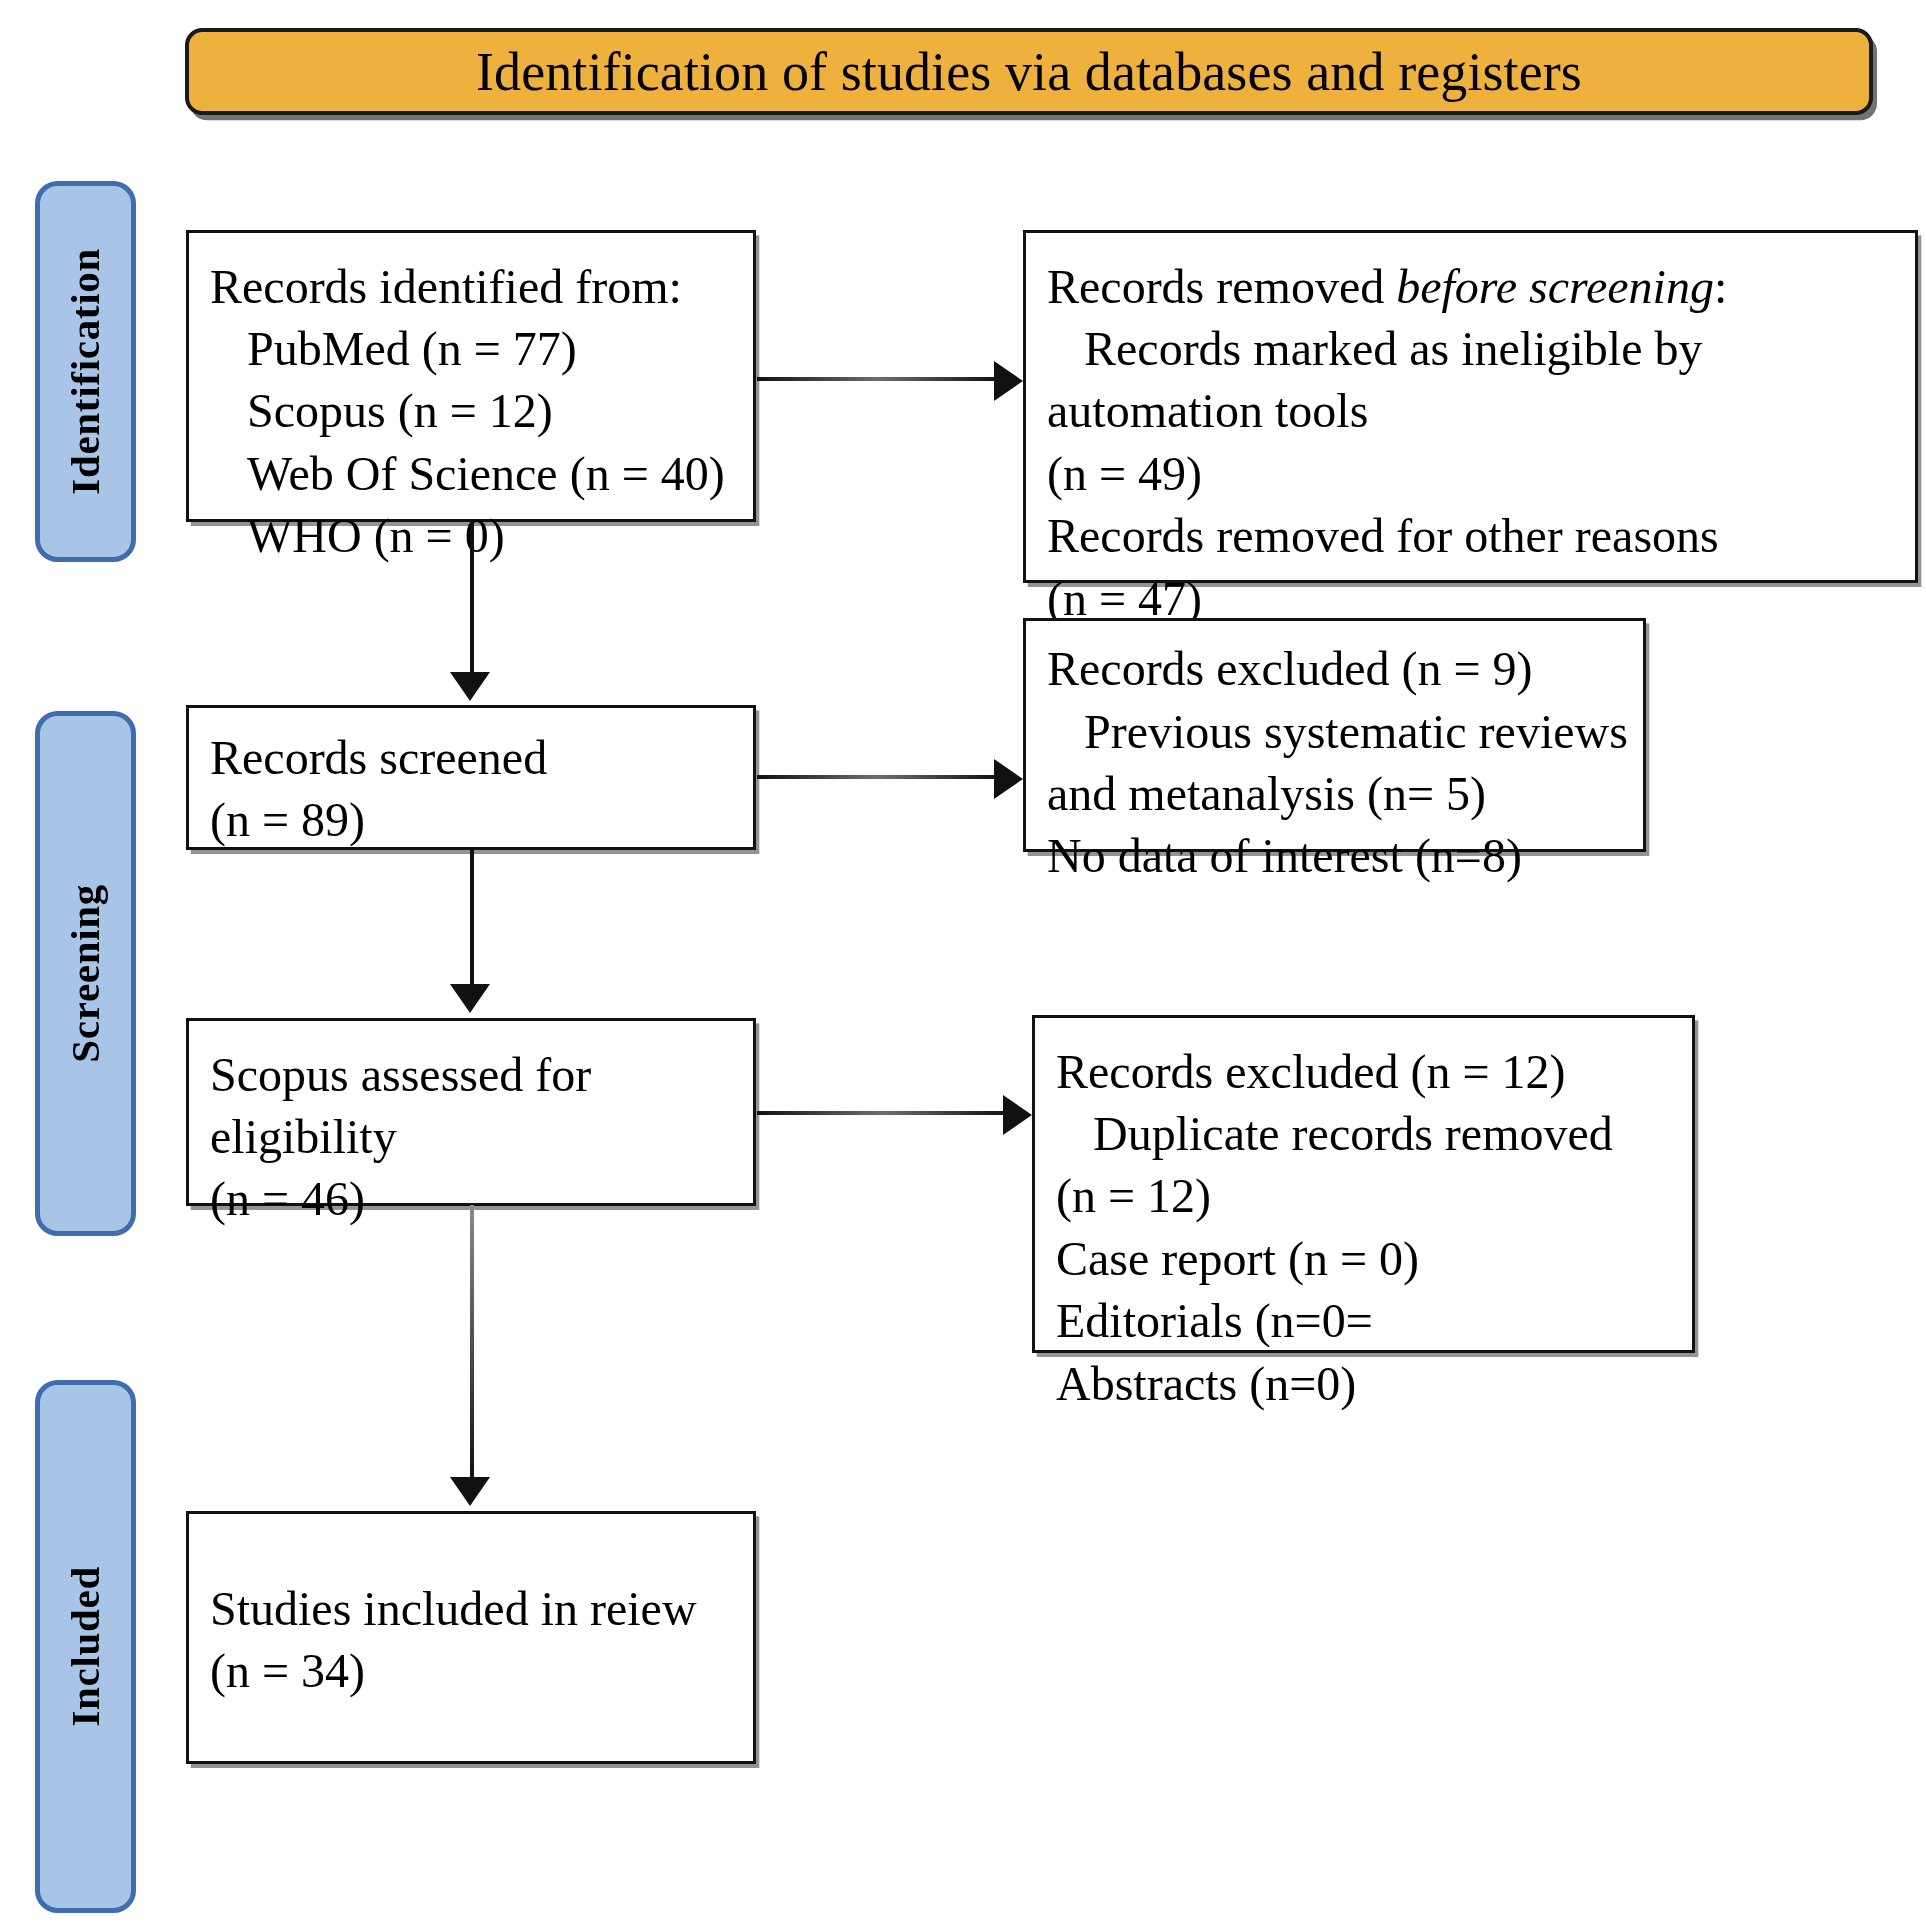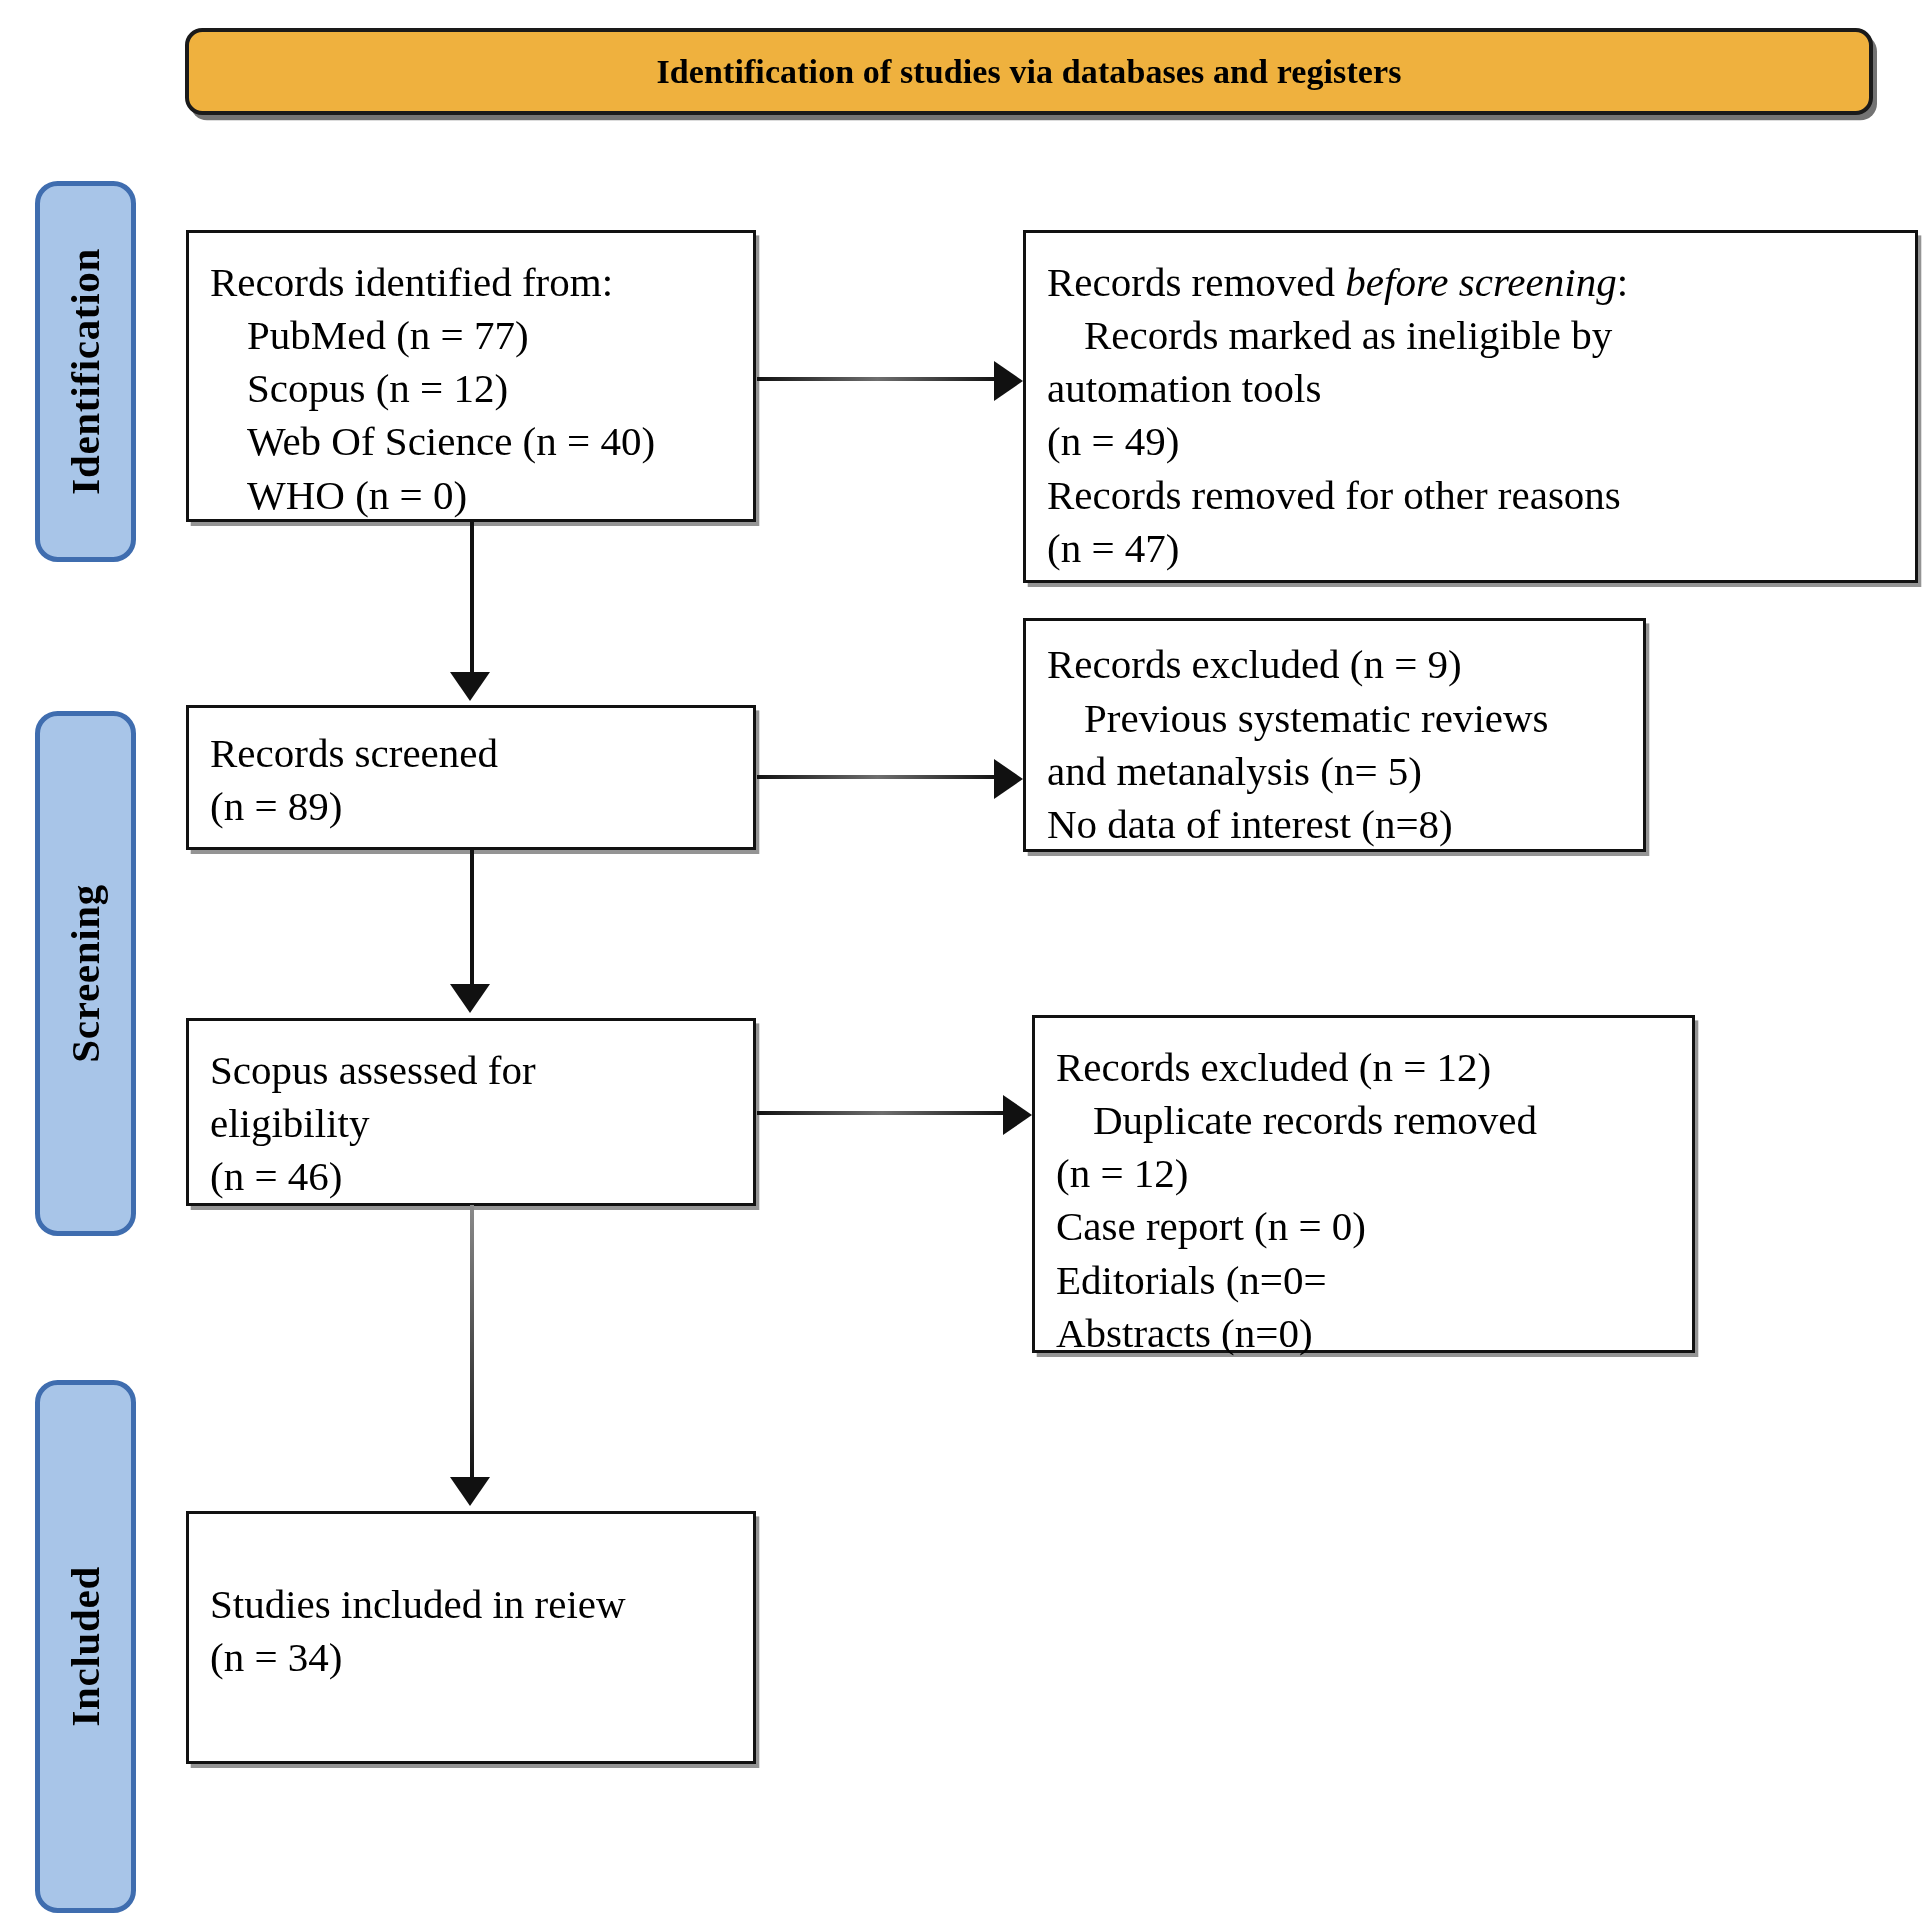--- a/index.html
+++ b/index.html
@@ -26,22 +26,22 @@
     background: #EFB13E;
     border: 4.7px solid #1a1a1a;
     border-radius: 17.3px;
     box-sizing: border-box;
     display: flex;
     align-items: center;
     justify-content: center;
     box-shadow: 4.7px 6px 0 -0.7px rgba(0,0,0,0.55);
   }
   #header-banner .hdr-text {
-    font-size: 34px;
-    font-weight: bold;
+    font-size: 54px;
+    font-weight: normal;
     letter-spacing: 0.1px;
     line-height: 1;
     white-space: nowrap;
   }
 
   
   .stage-tab {
     position: absolute;
     background: #A8C5E8;
     border: 5.3px solid #3F6DAF;
@@ -69,21 +69,21 @@
     position: absolute;
     background: #ffffff;
     border: 3.3px solid #111111;
     box-sizing: border-box;
     box-shadow: 4px 4.7px 0 -0.7px rgba(0,0,0,0.42);
   }
   .flow-box .box-body {
     padding: 22.6px 20px 13.3px 21px;
   }
   .flow-box .line {
-    font-size: 41px;
+    font-size: 48px;
     line-height: 1.30;
     white-space: nowrap;
   }
   .flow-box .line.indent { padding-left: 37px; }
   .flow-box .line em { font-style: italic; }
 
   #box-identified  { left: 186px;  top: 230px;  width: 570px;  height: 292px; }
   #box-removed     { left: 1023px; top: 230px;  width: 895px; height: 353px; }
   #box-screened    { left: 186px;  top: 705px; width: 570px;  height: 145px; }
   #box-excluded-1  { left: 1023px; top: 618px;  width: 623px;  height: 234px; }

